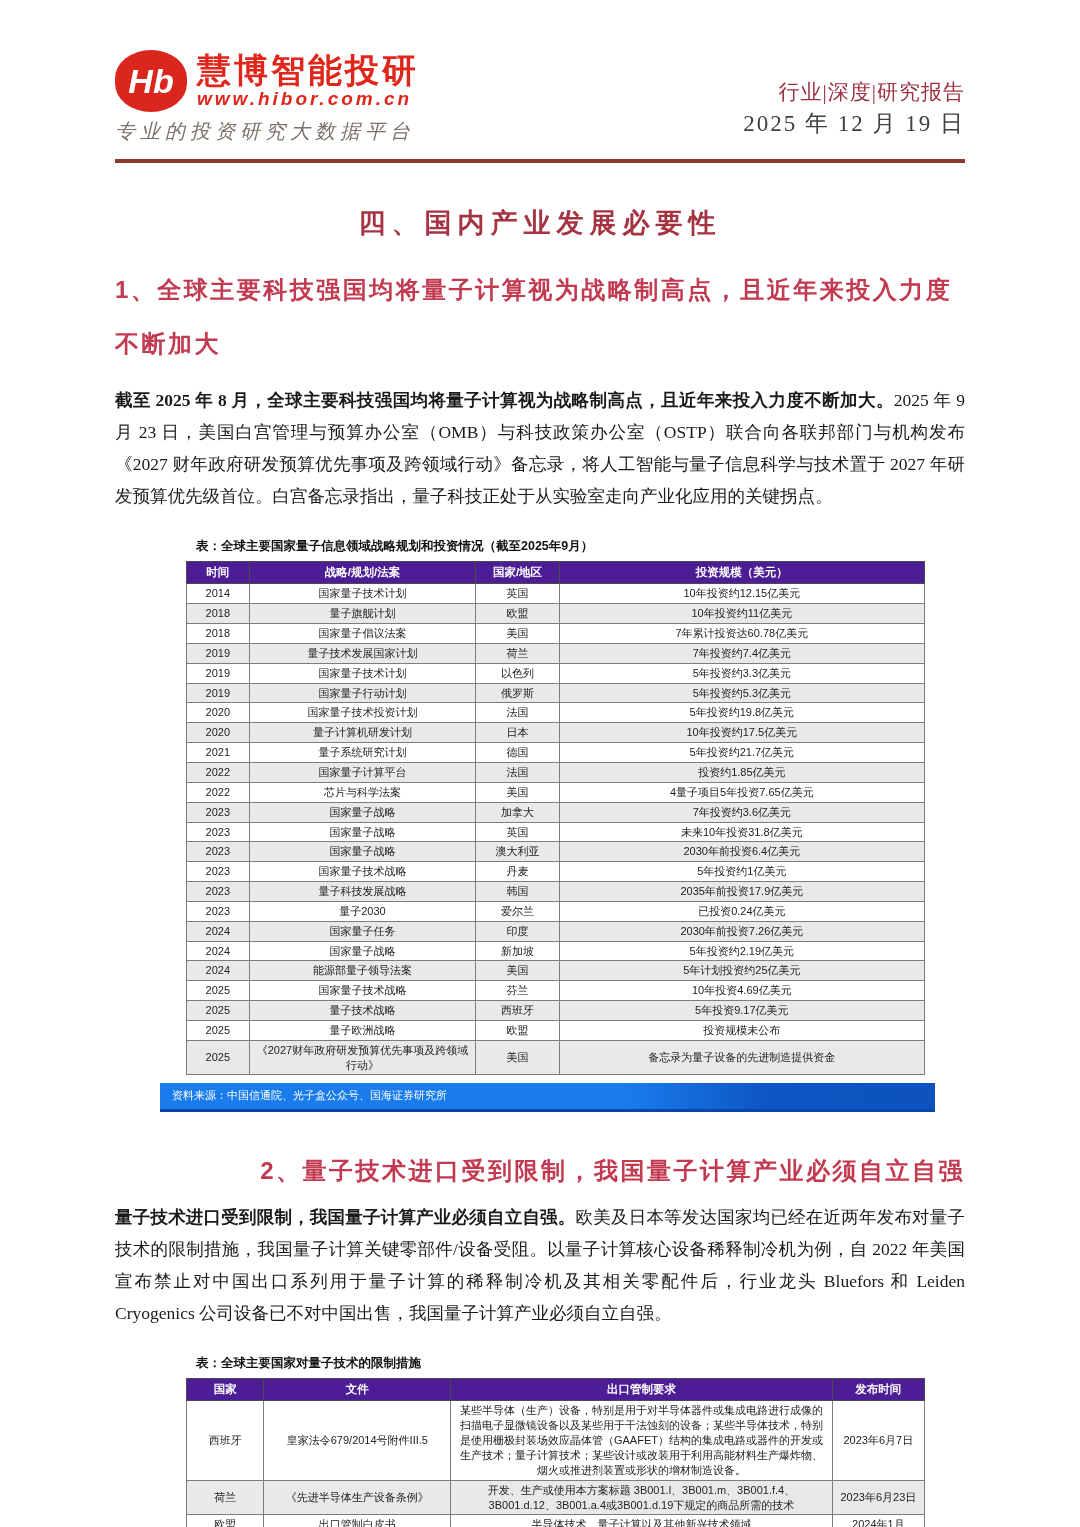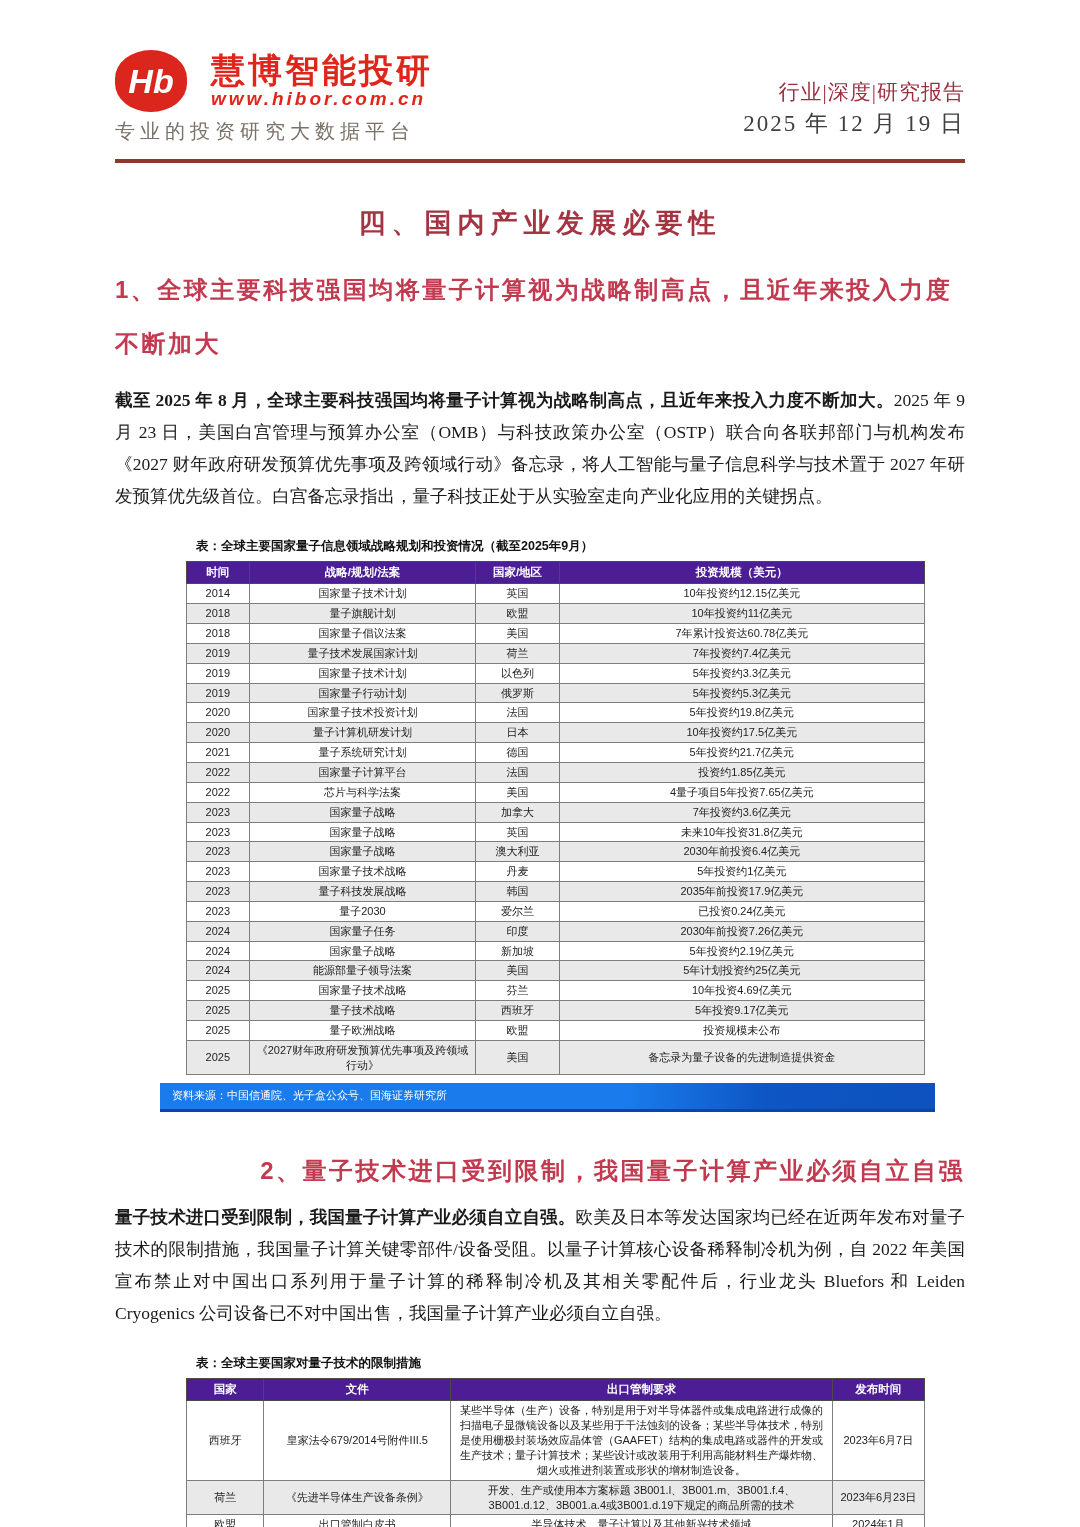--- a/index.html
+++ b/index.html
@@ -3,26 +3,26 @@
 <meta charset="utf-8">
 <style>
   * { margin:0; padding:0; box-sizing:border-box; }
   html,body { background:#ffffff; }
   body { font-family:"Liberation Serif", serif; color:#1a1a1a; }
   .page { width:1080px; min-height:1527px; margin:0 auto; background:#fff; padding:50px 115px 30px 115px; position:relative; }
 
   
   .hdr { display:flex; justify-content:space-between; align-items:flex-start; padding-bottom:14px; border-bottom:4px solid #8b3a2a; }
   .brand { display:flex; flex-direction:column; }
-  .brand-top { display:flex; align-items:center; gap:24px; }
+  .brand-top { display:flex; align-items:center; gap:10px; }
   .badge { width:72px; height:62px; background:#da261c; border-radius:50% / 46%; color:#fff; display:flex; align-items:center; justify-content:center; font-family:"Liberation Sans", sans-serif; font-weight:bold; font-style:italic; font-size:34px; }
   .brand-names { display:flex; flex-direction:column; line-height:1.05; }
   .brand-cn { color:#e0261b; font-family:"Liberation Sans", sans-serif; font-weight:bold; font-size:34px; letter-spacing:3px; }
   .brand-url { color:#e0261b; font-family:"Liberation Sans", sans-serif; font-weight:bold; font-size:19px; letter-spacing:3px;font-style:italic; }
-  .tagline { margin-top:6px; color:#7a7268; font-size:20px; letter-spacing:5px; }
+  .tagline { margin-top:6px; color:#7a7268; font-style:italic; font-size:20px; letter-spacing:5px; }
   .hdr-right { text-align:right; padding-top:28px; }
   .doc-type { color:#9c2f3f; font-size:21px; font-weight:normal; letter-spacing:1px; }
   .doc-date { color:#404040; font-size:23px; margin-top:2px; letter-spacing:2px; }
 
   
   .main-title { text-align:center; color:#a53443; font-family:"Liberation Sans", sans-serif; font-weight:bold; font-size:27px; letter-spacing:6px; margin-top:42px; }
   .sec-heading { color:#c23a50; font-family:"Liberation Sans", sans-serif; font-weight:bold; font-size:24px; letter-spacing:2.5px; line-height:2.25; margin-top:22px; }
   .sec-heading.second { margin-top:42px; line-height:1.4;text-align:right; }
 
   

